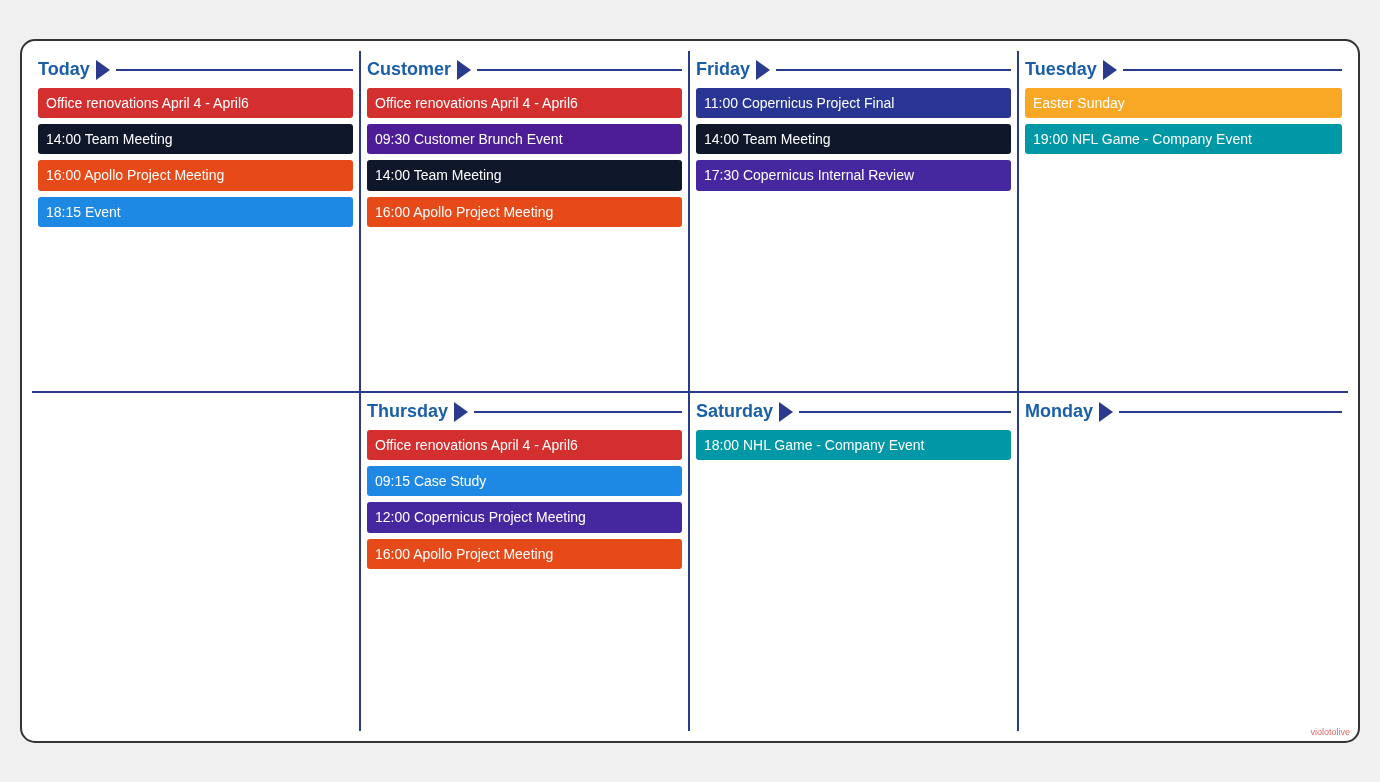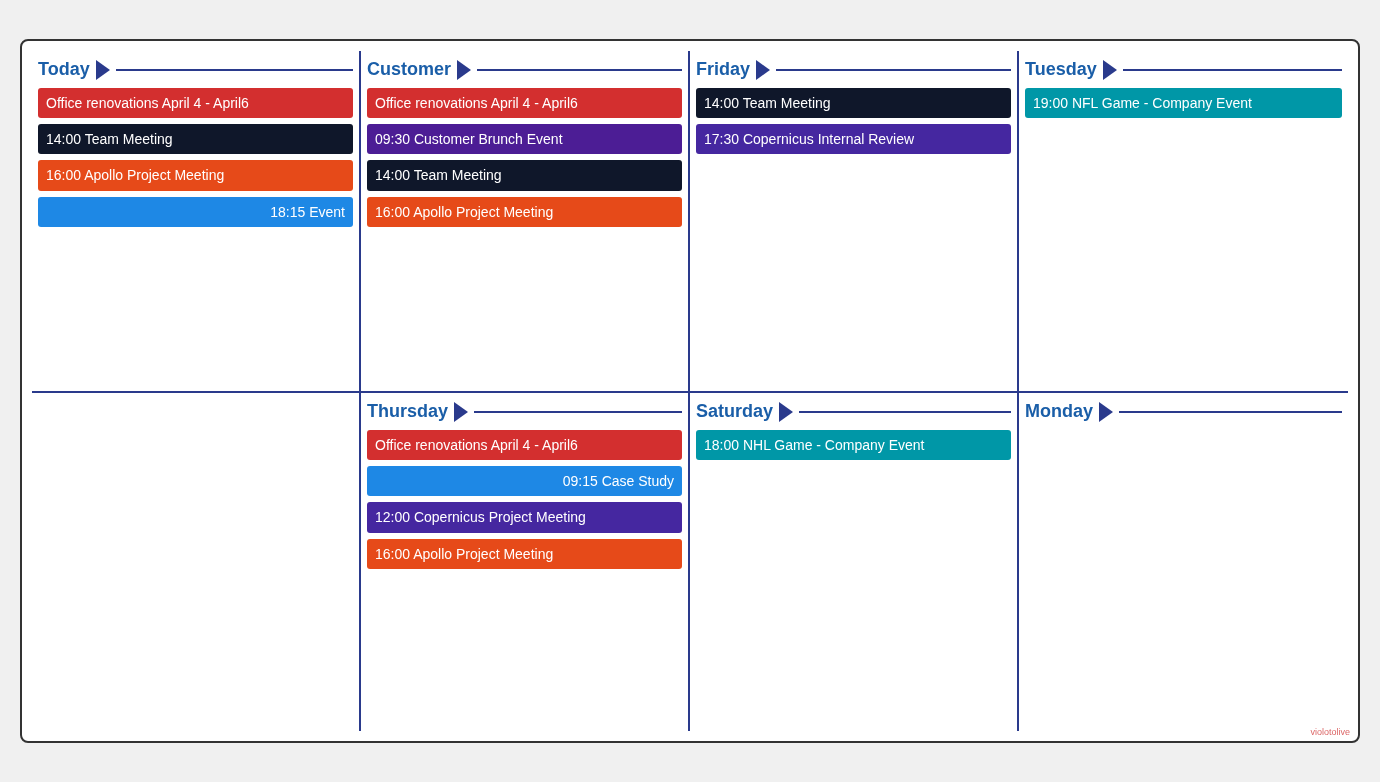--- a/index.html
+++ b/index.html
@@ -8,21 +8,21 @@
       font-family: Arial, sans-serif;
       display: flex;
       justify-content: center;
       align-items: center;
       min-height: 100vh;
     }
     .calendar-wrapper {
       width: 1340px;
       background: white;
       border: 2px solid #333;
-      border-radius: 8px;
+      border-radius: 15px;
       padding: 10px;
       position: relative;
     }
     .day-column {
       border-right: 2px solid #2a3a8c;
       min-height: 340px;
       padding: 8px 6px 8px 6px;
       position: relative;
     }
     .day-column:last-child {
@@ -58,21 +58,21 @@
       padding: 6px 8px;
       margin-bottom: 6px;
       color: white;
       font-size: 14px;
       font-weight: 500;
       line-height: 1.3;
     }
     .event-red { background: #d32f2f; }
     .event-green { background: #0f172a; }
     .event-orange { background: #e64a19; }
-    .event-blue-light { background: #1e88e5; text-align: right; }
+    .event-blue-light { background: #1e88e5; }
     .event-gray { background: #4c1d95; }
     .event-purple { background: #4527a0; }
     .event-blue-royal { background: #283593; }
     .event-yellow { background: #f9a825; }
     .event-cyan { background: #0097a7; }
     .calendar-rows {
       display: flex;
       flex-direction: column;
     }
     .day-row {
@@ -115,29 +115,31 @@
           <div class="event event-gray">09:30 Customer Brunch Event</div>
           <div class="event event-green">14:00 Team Meeting</div>
           <div class="event event-orange">16:00 Apollo Project Meeting</div>
         </div>
         <div class="day-column" style="border-right: 2px solid rgb(42, 58, 140); border-top: none;">
           <div class="day-header">
             <span class="day-title">Friday</span>
             <span class="day-arrow"></span>
             <span class="day-header-line"></span>
           </div>
+          <div class="event event-blue-royal">11:00 Copernicus Project Final</div>
           <div class="event event-green">14:00 Team Meeting</div>
           <div class="event event-purple">17:30 Copernicus Internal Review</div>
         </div>
         <div class="day-column" style="border-right: none; border-top: none;">
           <div class="day-header">
             <span class="day-title">Tuesday</span>
             <span class="day-arrow"></span>
             <span class="day-header-line"></span>
           </div>
+          <div class="event event-yellow">Easter Sunday</div>
           <div class="event event-cyan">19:00 NFL Game - Company Event</div>
         </div>
       </div>
       <div class="day-row">
         <div class="day-column day-row-bottom" style="border-right: 2px solid rgb(42, 58, 140); border-top: 2px solid rgb(42, 58, 140);"></div>
         <div class="day-column day-row-bottom" style="border-right: 2px solid rgb(42, 58, 140); border-top: 2px solid rgb(42, 58, 140);">
           <div class="day-header">
             <span class="day-title">Thursday</span>
             <span class="day-arrow"></span>
             <span class="day-header-line"></span>

